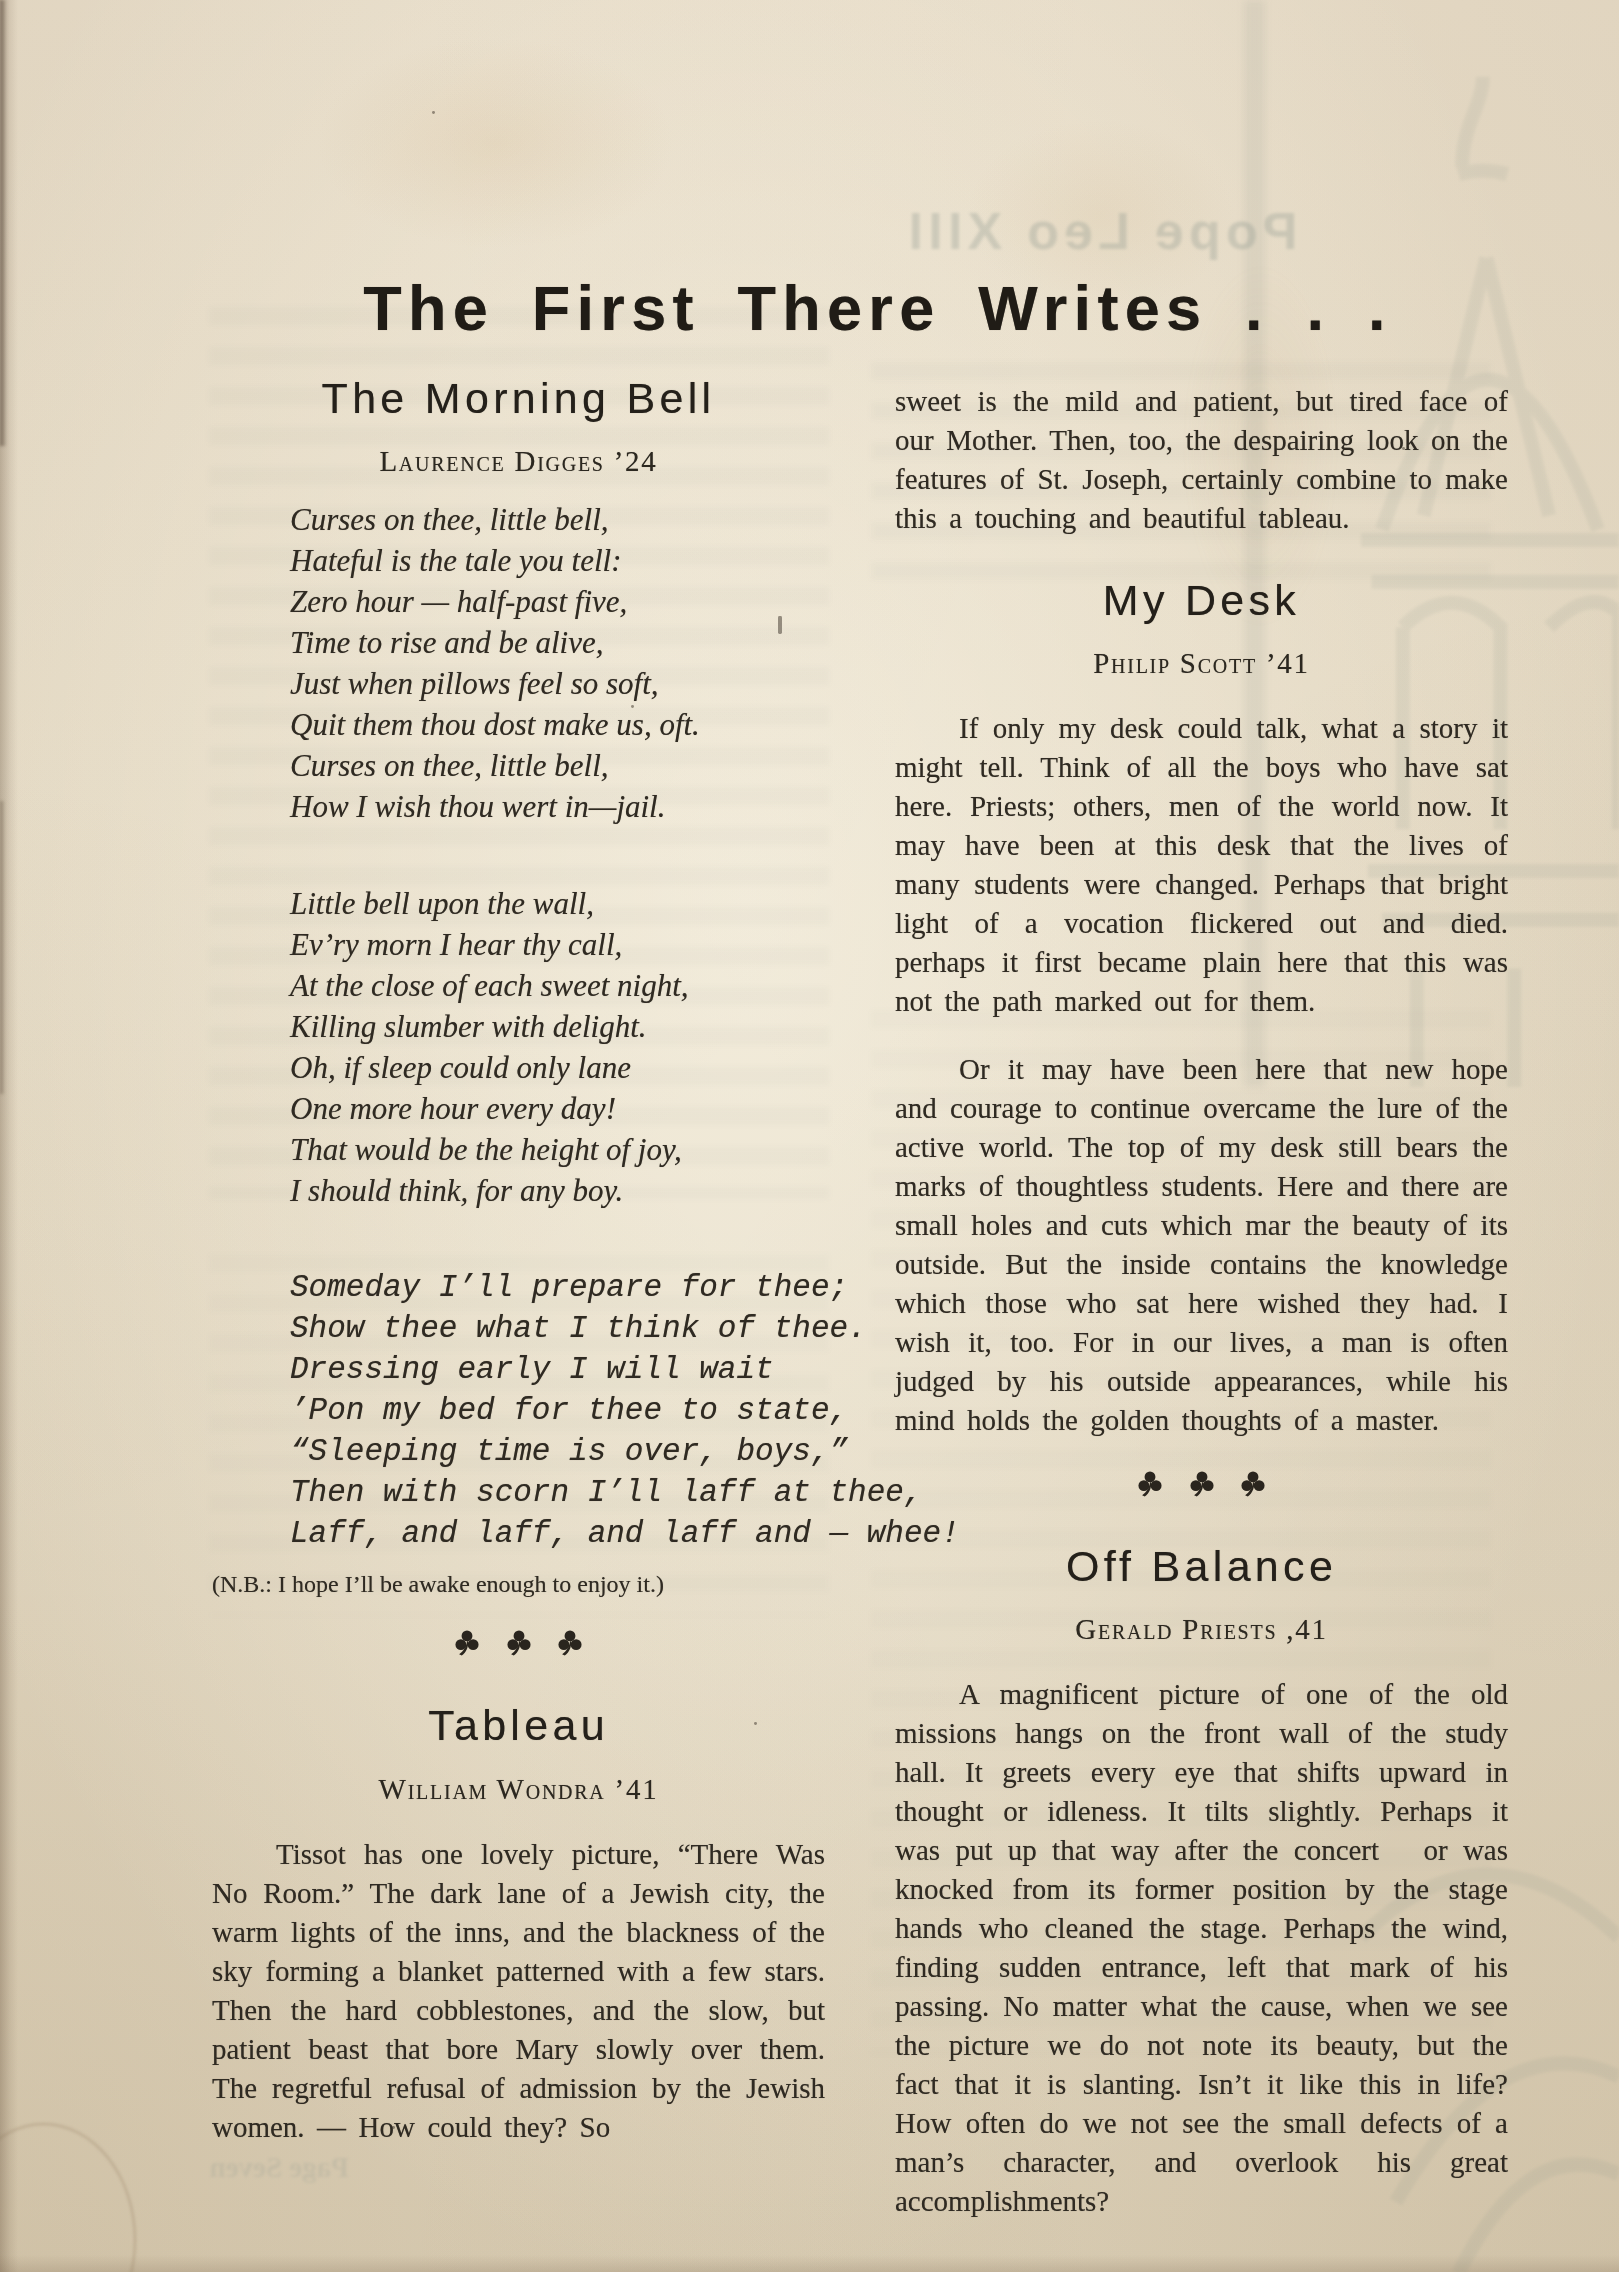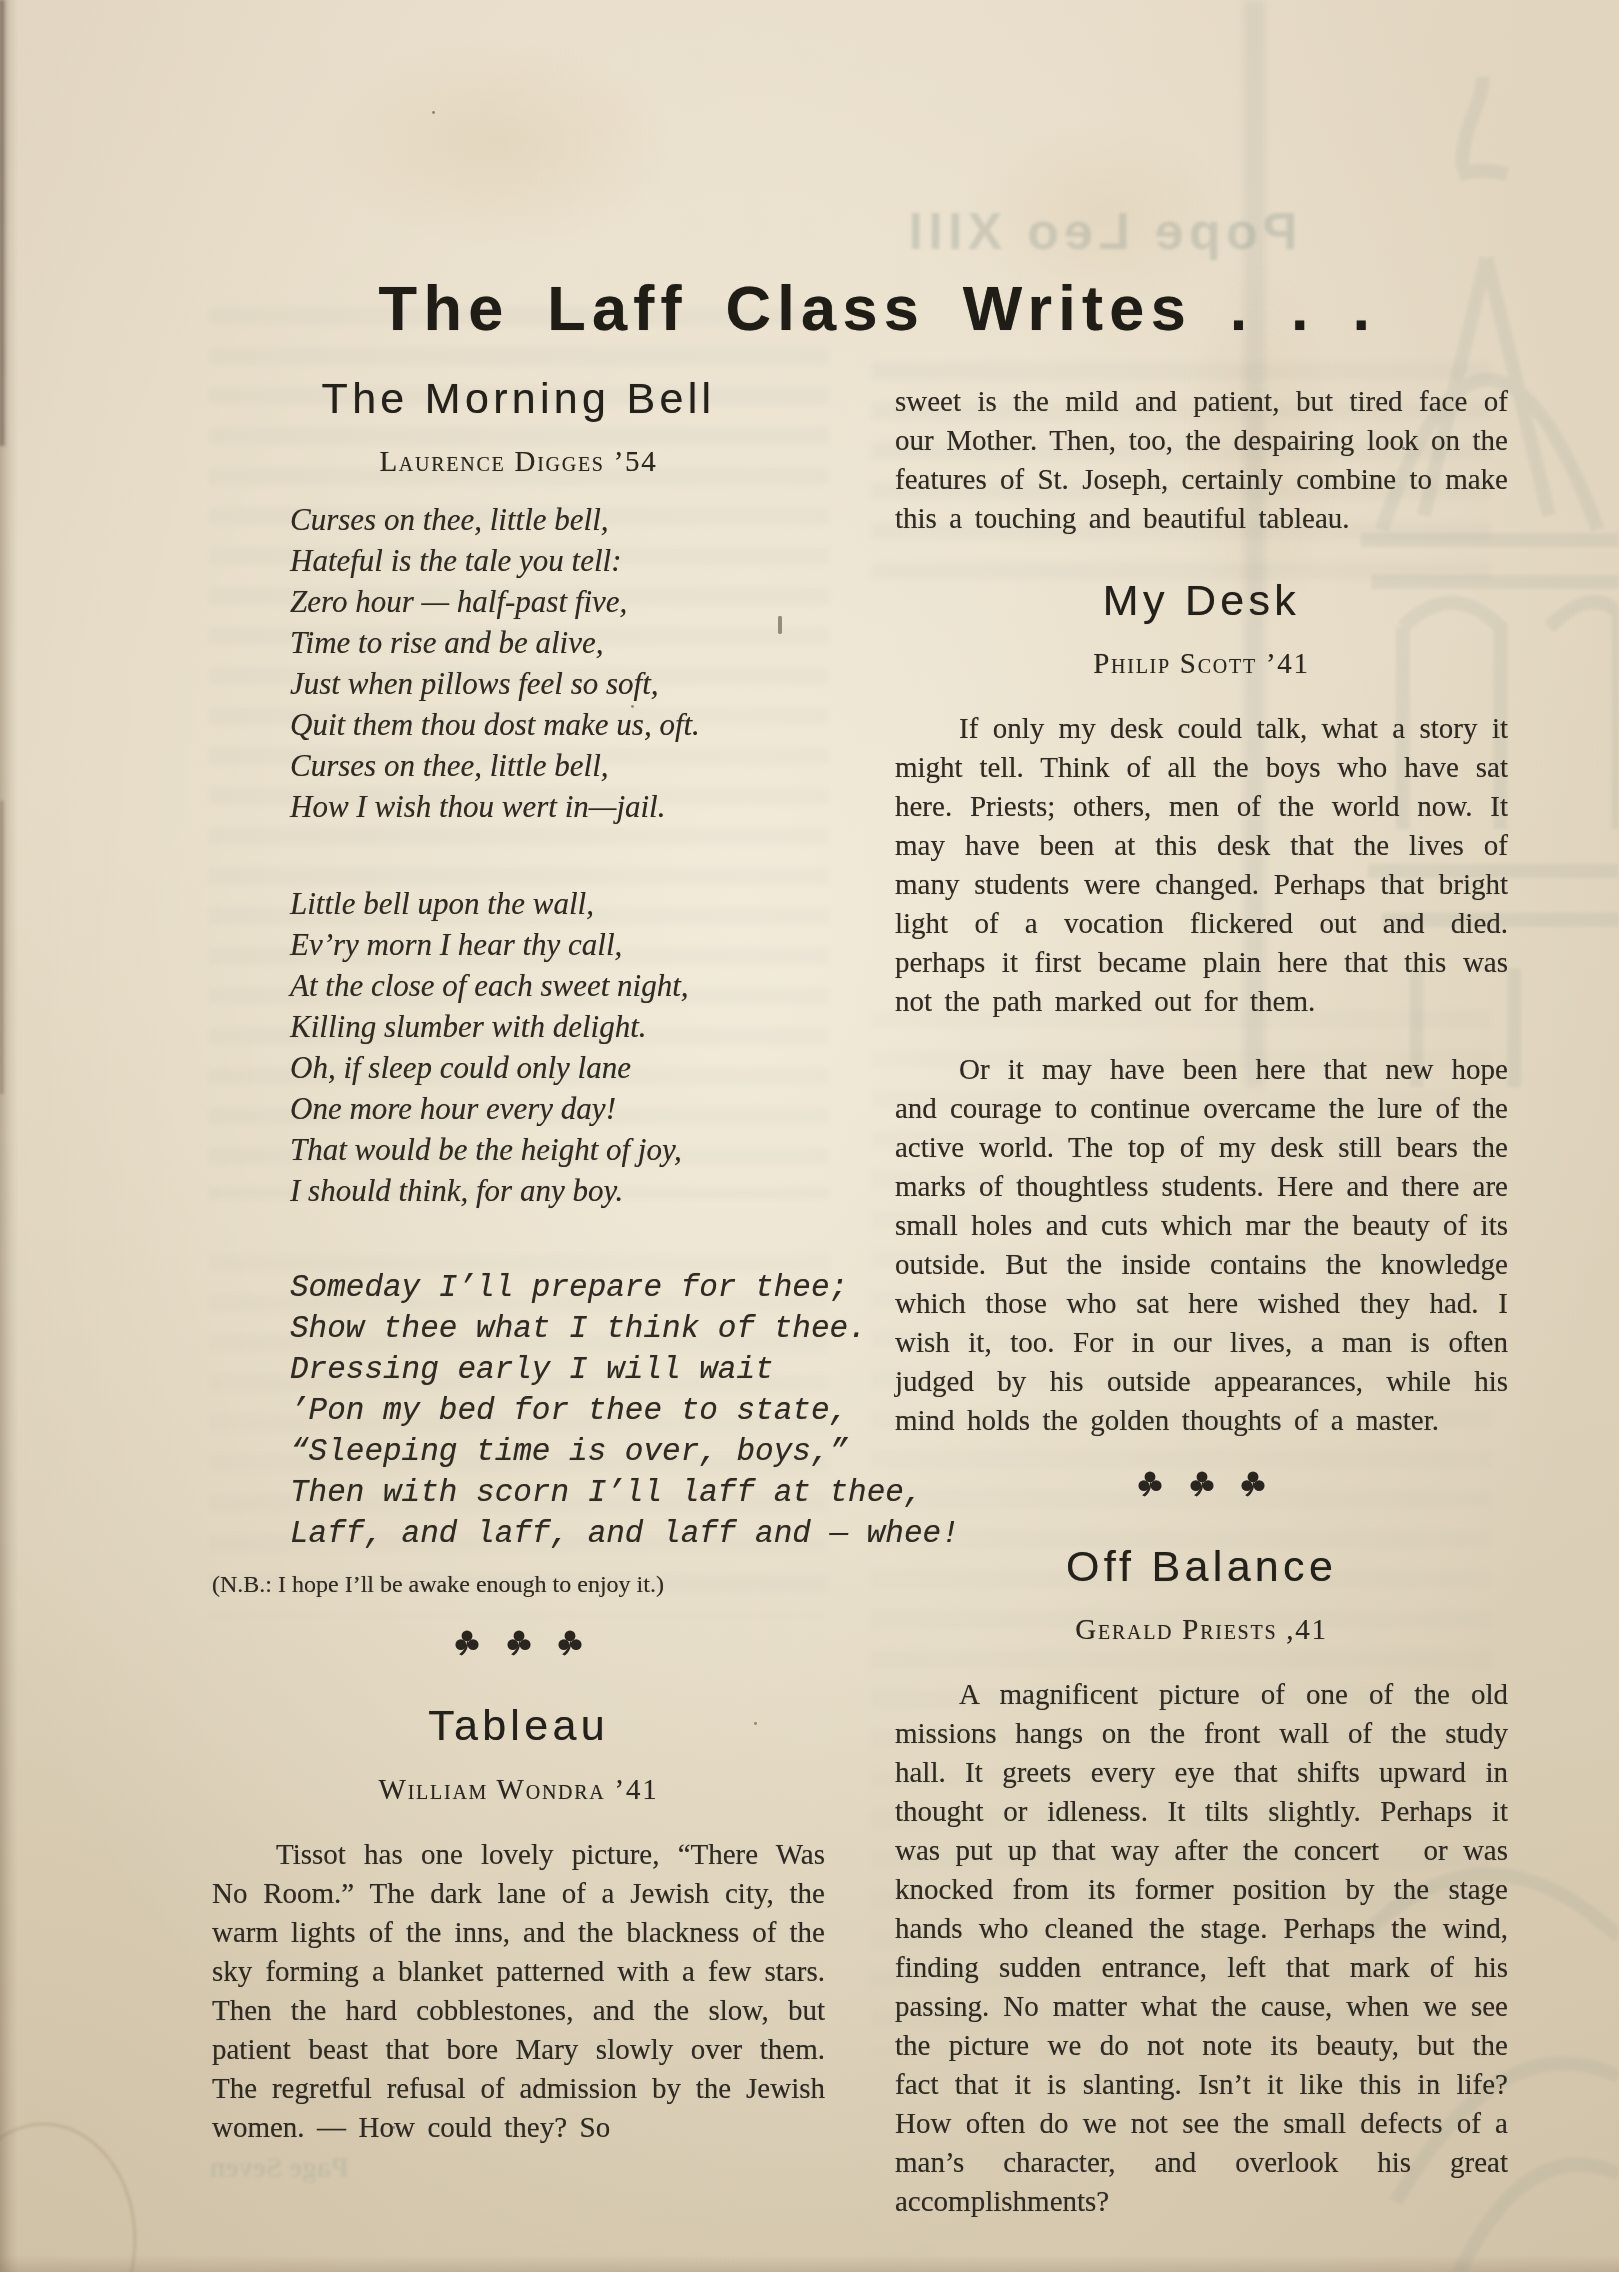--- a/index.html
+++ b/index.html
@@ -125,26 +125,26 @@
       <path d="M330,900 q60,-60 100,-20 L430,1190"></path>
       <path d="M70,1250 L430,1250 M90,1320 L430,1320"></path>
       <path d="M140,1390 L140,1560 M280,1390 L280,1560"></path>
       <path d="M60,2780 Q240,2600 430,2780"></path>
       <path d="M110,3160 Q260,2900 430,2980"></path>
       <path d="M200,3262 Q300,3060 430,3120"></path>
     </g>
   </svg>
   <div class="ghost-footer">Page Seven</div>
 
-  <h1 class="main-title">The Laff Class Writes . . .</h1>
+  <h1 class="main-title">The First There Writes . . .</h1>
 
   <div class="col col-left">
 
     <h2 class="sec-title">The Morning Bell</h2>
-    <div class="byline">Laurence Digges ’54</div>
+    <div class="byline">Laurence Digges ’24</div>
 
     <div class="poem">
       <div class="stanza">
         <div class="pline">Curses on thee, little bell,</div>
         <div class="pline">Hateful is the tale you tell:</div>
         <div class="pline">Zero hour — half-past five,</div>
         <div class="pline">Time to rise and be alive,</div>
         <div class="pline">Just when pillows feel so soft,</div>
         <div class="pline">Quit them thou dost make us, oft.</div>
         <div class="pline">Curses on thee, little bell,</div>

